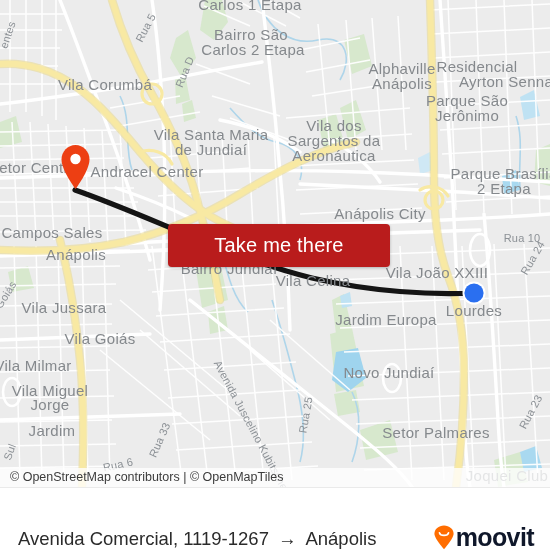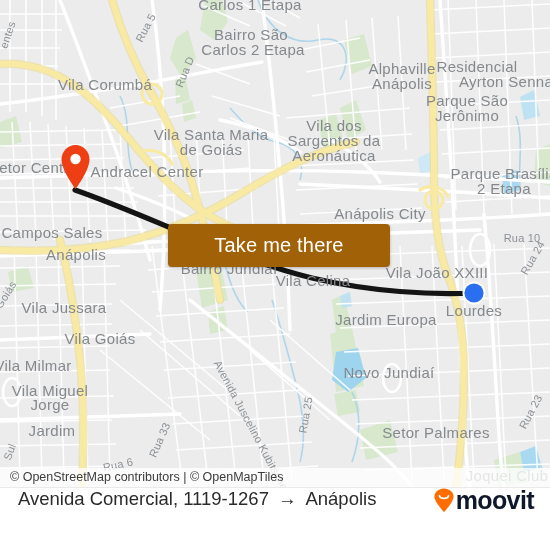--- a/index.html
+++ b/index.html
@@ -35,21 +35,21 @@
   .lbl.big { font-size: 15px; color: #85898d; letter-spacing: .3px; }
   .lbl.street {
     font-size: 11px; color: #8c9196; font-weight: normal;
   }
 
   
   #take-me-there {
     position: absolute;
     left: 168px; top: 224px;
     width: 222px; height: 43px;
-    background: #a16207;
+    background: #b91c1c;
     border-radius: 4px;
     border: none;
     color: #fff;
     font-size: 20px;
     font-family: "Liberation Sans", sans-serif;
     letter-spacing: .2px;
     cursor: pointer;
     box-shadow: 0 1px 3px rgba(0,0,0,.25);
     z-index: 40;
   }
@@ -75,21 +75,21 @@
     background: rgba(255,255,255,.78);
     z-index: 50;
   }
 
   
   #bottom-bar {
     position: absolute; left: 0; top: 487px;
     width: 550px; height: 63px;
     background: #fff;
     border-top: 1px solid #eaeaea;
-    display: flex; align-items: flex-start;
+    display: flex; align-items: flex-end;
     padding: 0 16px 0 18px;
   }
   #trip-summary {
     flex: 1;
     display: flex; align-items: center; gap: 9px;
     font-size: 18.5px; color: #2b2b2b;
     white-space: nowrap;
   }
   #trip-arrow { display: inline-block; }
   #moovit-logo { display: flex; align-items: center; gap: 1px; }
@@ -270,21 +270,21 @@
         <div class="lbl big" style="left: 251px; top: 34px;">Bairro São</div>
         <div class="lbl big" style="left: 253px; top: 49px;">Carlos 2 Etapa</div>
         <div class="lbl big" style="left: 402px; top: 68px;">Alphaville</div>
         <div class="lbl big" style="left: 402px; top: 83px;">Anápolis</div>
         <div class="lbl big" style="left: 477px; top: 66px;">Residencial</div>
         <div class="lbl big" style="left: 506px; top: 81px;">Ayrton Senna</div>
         <div class="lbl big" style="left: 467px; top: 100px;">Parque São</div>
         <div class="lbl big" style="left: 467px; top: 115px;">Jerônimo</div>
         <div class="lbl big" style="left: 105px; top: 84px;">Vila Corumbá</div>
         <div class="lbl big" style="left: 211px; top: 134px;">Vila Santa Maria</div>
-        <div class="lbl big" style="left: 211px; top: 149px;">de Goiás</div>
+        <div class="lbl big" style="left: 211px; top: 149px;">de Jundiaí</div>
         <div class="lbl big" style="left: 334px; top: 125px;">Vila dos</div>
         <div class="lbl big" style="left: 334px; top: 140px;">Sargentos da</div>
         <div class="lbl big" style="left: 334px; top: 155px;">Aeronáutica</div>
         <div class="lbl big" style="left: 35px; top: 167px;">Setor Central</div>
         <div class="lbl big" style="left: 147px; top: 171px;">Andracel Center</div>
         <div class="lbl big" style="left: 504px; top: 173px;">Parque Brasília</div>
         <div class="lbl big" style="left: 504px; top: 188px;">2 Etapa</div>
         <div class="lbl big" style="left: 380px; top: 213px;">Anápolis City</div>
         <div class="lbl big" style="left: 52px; top: 232px;">Campos Sales</div>
         <div class="lbl big" style="left: 76px; top: 254px;">Anápolis</div>

